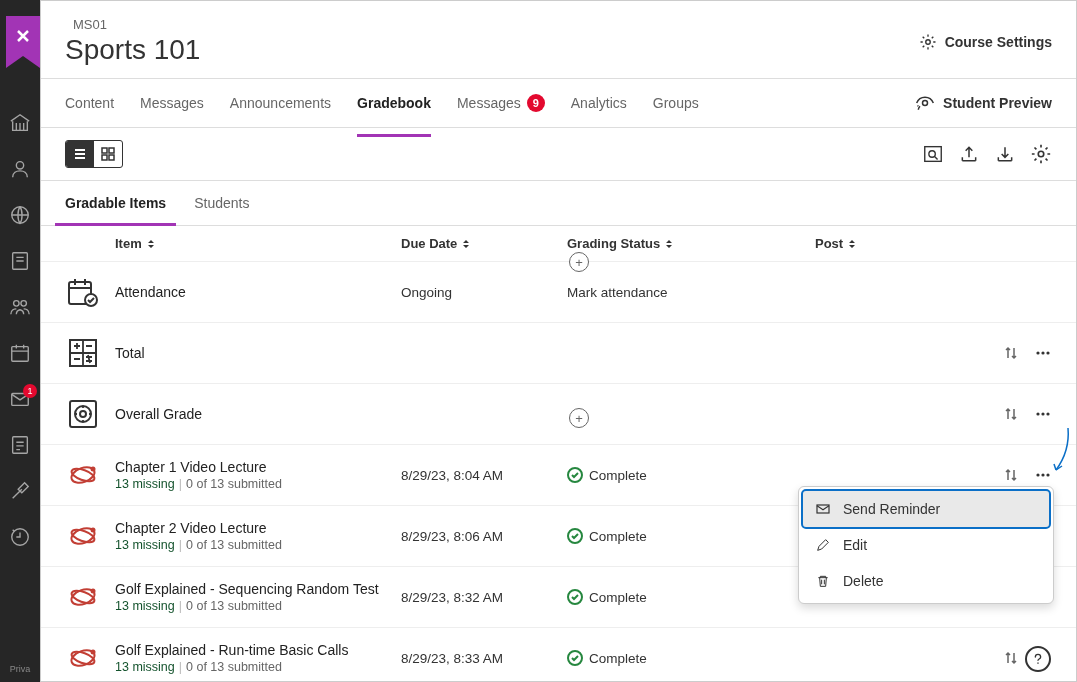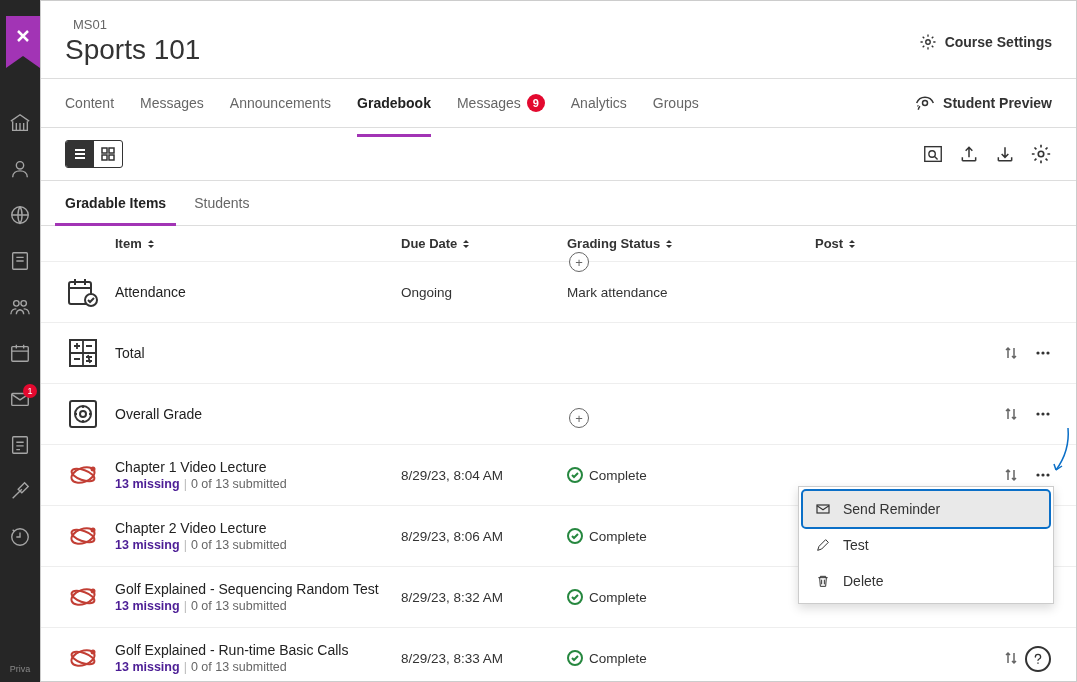--- a/index.html
+++ b/index.html
@@ -56,29 +56,29 @@
 .add-btn { position: absolute; left: 528px; width: 20px; height: 20px; border: 1.5px solid #666; border-radius: 50%; background: #fff; display: flex; align-items: center; justify-content: center; font-size: 13px; color: #666; cursor: pointer; z-index: 2; }
 .add-btn.top { top: -10px; }
 .add-btn.mid { top: 146px; }
 
 .row { display: flex; align-items: center; padding: 12px 24px; border-bottom: 1px solid #eee; min-height: 52px; position: relative; }
 .row .icon-cell { width: 50px; display: flex; align-items: center; justify-content: flex-start; }
 .row .icon-cell .ibox { width: 36px; height: 36px; display: flex; align-items: center; justify-content: center; }
 .row .title-cell { flex: 0 0 286px; }
 .row .title-cell .title { font-size: 14px; font-weight: 400; color: #222; }
 .row .title-cell .sub { font-size: 12.5px; color: #666; margin-top: 2px; }
-.row .title-cell .sub .missing { color: #4c1d95; font-weight: 700; }
+.row .title-cell .sub .missing { color: #14532d; font-weight: 400; }
 .row .title-cell .sub .divider { padding: 0 4px; color: #bbb; }
 .row .due-cell { flex: 0 0 166px; font-size: 13.5px; color: #333; }
 .row .status-cell { flex: 0 0 248px; font-size: 13.5px; display: flex; align-items: center; gap: 6px; }
 .row .status-cell .chk { width: 16px; height: 16px; border: 2px solid #26873f; border-radius: 50%; display: inline-flex; align-items: center; justify-content: center; color: #26873f; }
 .row .post-cell { flex: 1; display: flex; justify-content: flex-end; align-items: center; gap: 14px; }
 .row .post-cell .act { width: 18px; height: 18px; color: #666; cursor: pointer; display:flex; align-items:center; justify-content:center; }
 
-.context-menu { position: absolute; top: 486px; left: 798px; width: 256px; background: #fff; border: 1px solid #ccc; border-radius: 0; box-shadow: 0 4px 10px rgba(0,0,0,0.15); padding: 4px; z-index: 100; }
+.context-menu { position: absolute; top: 486px; left: 798px; width: 256px; background: #fff; border: 1px solid #ccc; border-radius: 6px; box-shadow: 0 4px 10px rgba(0,0,0,0.15); padding: 4px; z-index: 100; }
 .context-menu .mi { display: flex; align-items: center; gap: 12px; padding: 10px 12px; font-size: 14px; cursor: pointer; border-radius: 3px; }
 .context-menu .mi.highlight { background: #e9e9e9; outline: 2px solid #0b6fc7; }
 .context-menu .mi svg { width: 16px; height: 16px; }
 
 .arrow-annot { position: absolute; top: 426px; left: 1052px; width: 20px; height: 50px; z-index: 99; pointer-events: none; }
 
 .footer-pill { position: absolute; bottom: 10px; right: 26px; width: 26px; height: 26px; border: 2px solid #333; border-radius: 50%; display:flex; align-items:center; justify-content:center; background:#fff; }
 </style>
 </head>
 <body>
@@ -549,21 +549,21 @@
     <svg viewBox="0 0 24 24">
         <rect x="3" y="6" width="18" height="12" stroke="#333" stroke-width="1.8" fill="none"></rect>
         <path d="M3 7 L12 13 L21 7" stroke="#333" stroke-width="1.8" fill="none"></path>
       </svg>
     <span>Send Reminder</span>
   </div>
   <div class="mi">
     <svg viewBox="0 0 24 24">
         <path d="M4 20 L6 14 L16 4 L20 8 L10 18 Z" stroke="#333" stroke-width="1.5" fill="none"></path>
       </svg>
-    <span>Test</span>
+    <span>Edit</span>
   </div>
   <div class="mi">
     <svg viewBox="0 0 24 24">
         <path d="M5 7 H19 M8 7 V5 H16 V7 M7 7 L8 20 H16 L17 7 M10 10 V17 M14 10 V17" stroke="#333" stroke-width="1.5" fill="none"></path>
       </svg>
     <span>Delete</span>
   </div>
 </div>
 
 </body></html>

